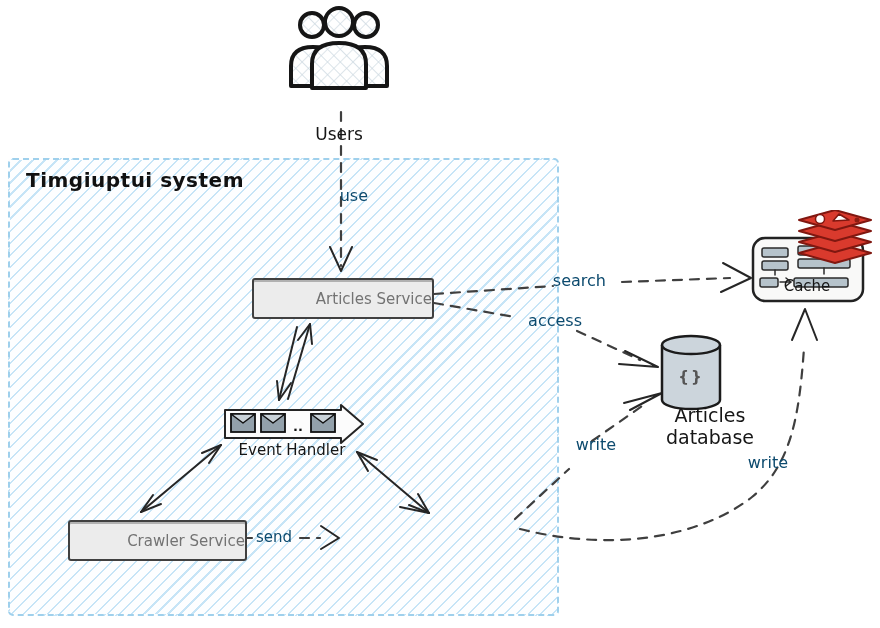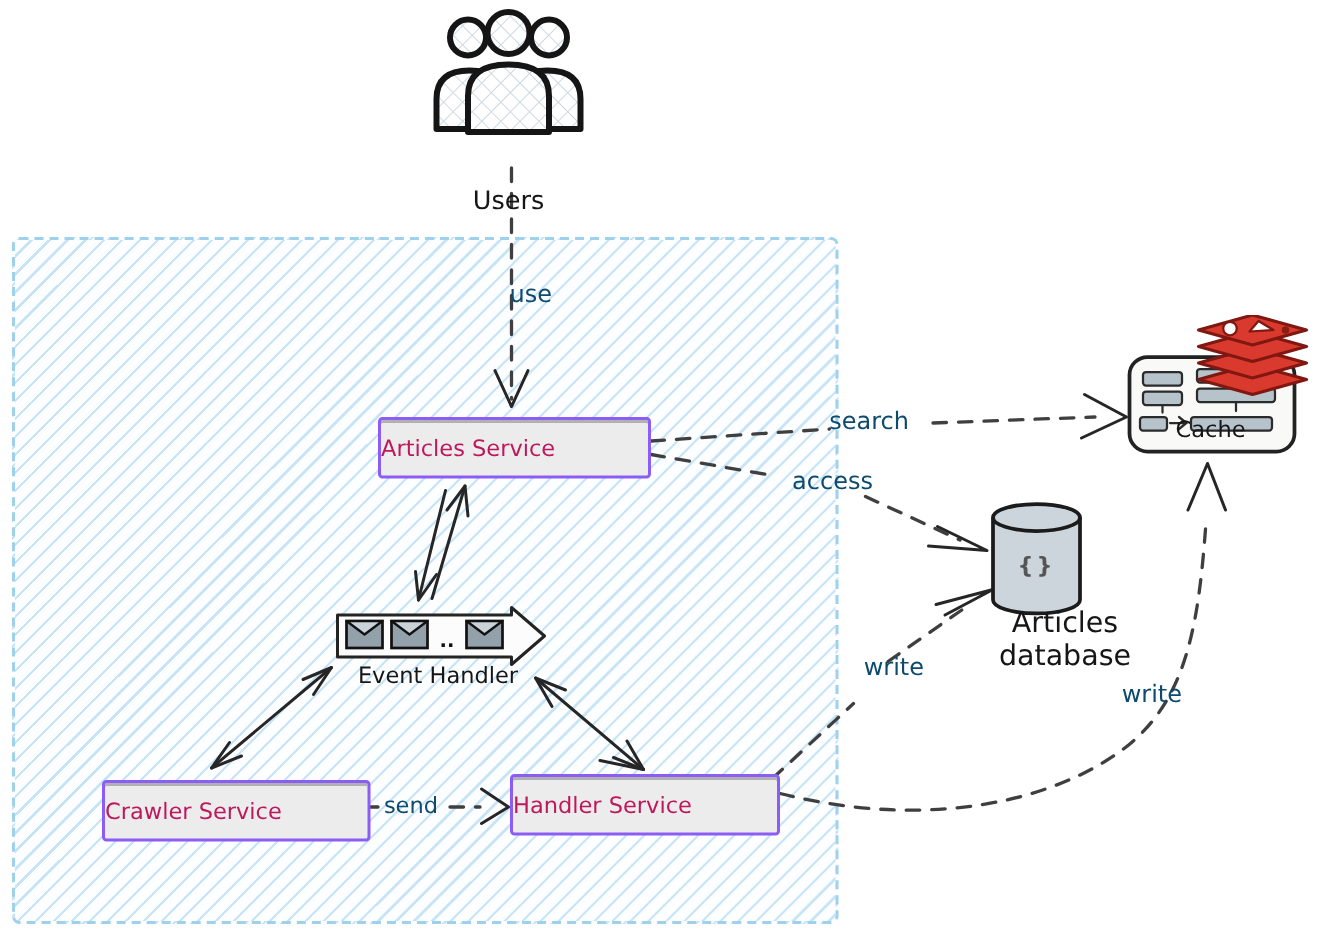--- a/index.html
+++ b/index.html
@@ -13,23 +13,23 @@
     left:8px;top:158px;width:547px;height:454px;
     background-color:#fdfeff;
     background-image:repeating-linear-gradient(135deg, rgba(255,255,255,0) 0px, rgba(255,255,255,0) 7px, rgba(154,207,240,.55) 7px, rgba(154,207,240,.55) 8.5px);
     border:2px dashed #9fd0ec;border-radius:5px;
   }
   .system-title{
     left:26px;top:168px;font-size:20px;font-weight:bold;letter-spacing:.5px;color:#111;
   }
   
   .node{
-    background:#ececec;border:2px solid #8b5cf6;border-radius:3px;
-    display:flex;align-items:center;justify-content:flex-start;
-    font-size:15px;color:#be185d;
+    background:#ececec;border:2px solid #404040;border-radius:3px;
+    display:flex;align-items:center;justify-content:flex-end;
+    font-size:15px;color:#737373;
     box-shadow:inset 0 2px 0 rgba(70,70,70,.35);
   }
   .n-articles{left:252px;top:278px;width:178px;height:37px;}
   .n-crawler{left:32px;top:520px;width:175px;height:37px;margin-left:36px;}
   .n-handler{left:340px;top:516px;width:176px;height:37px;}
   .lbl{text-align:center;}
   .users-label{left:283px;top:88px;width:112px;font-size:17px;margin-top:36px;}
   .eh-label{left:226px;top:441px;width:132px;font-size:15px;}
   .db-label{left:642px;top:404px;width:136px;font-size:19px;}
   .cache-label{left:757px;top:277px;width:100px;font-size:15px;}
@@ -44,20 +44,21 @@
   .dash{stroke:#3f3f3f;stroke-width:2.2;fill:none;stroke-dasharray:9 8;stroke-linecap:round;}
   .solid{stroke:#262626;stroke-width:2;fill:none;stroke-linecap:round;}
   .head{stroke:#262626;stroke-width:2;fill:none;stroke-linecap:round;stroke-linejoin:round;}
 </style>
 </head>
 <body>
 
 <div class="canvas">
 
   <div class="abs system-box"></div>
+  <div class="abs system-title">Timgiuptui system</div>
 
   <svg class="abs" style="left:0;top:0" width="880" height="628" viewBox="0 0 880 628">
     <g>
       <path class="dash" d="M341,112 L341,266"></path>
       <polyline class="head" points="330,247 341,271 352,247"></polyline>
     </g>
     <g>
       <path class="solid" d="M310,324 L288,399"></path>
       <polyline class="head" points="298,340 310,324 312,344"></polyline>
       <path class="solid" d="M297,327 L279,400"></path>
@@ -117,23 +118,20 @@
     </g>
   </svg>
   <div class="abs lbl users-label">Users</div>
 
   <div class="abs node n-articles">
     <span>Articles Service</span>
   </div>
   <div class="abs node n-crawler">
     <span>Crawler Service</span>
   </div>
-  <div class="abs node n-handler">
-    <span>Handler Service</span>
-  </div>
 
   <svg class="abs" style="left:222px;top:402px" width="148" height="42" viewBox="0 0 148 42">
     <path d="M3,8 L119,8 L119,3 L141,22 L119,41 L119,36 L3,36 Z" fill="#fcfcfc" stroke="#242424" stroke-width="2" stroke-linejoin="round"></path>
     <g>
       <rect x="9" y="12" width="24" height="18" fill="#93a1ab" stroke="#111" stroke-width="1.8"></rect>
       <path d="M9,12 L21,21 L33,12 Z" fill="#c9d2d8" stroke="#111" stroke-width="1.5" stroke-linejoin="round"></path>
     </g>
     <g>
       <rect x="39" y="12" width="24" height="18" fill="#93a1ab" stroke="#111" stroke-width="1.8"></rect>
       <path d="M39,12 L51,21 L63,12 Z" fill="#c9d2d8" stroke="#111" stroke-width="1.5" stroke-linejoin="round"></path>

